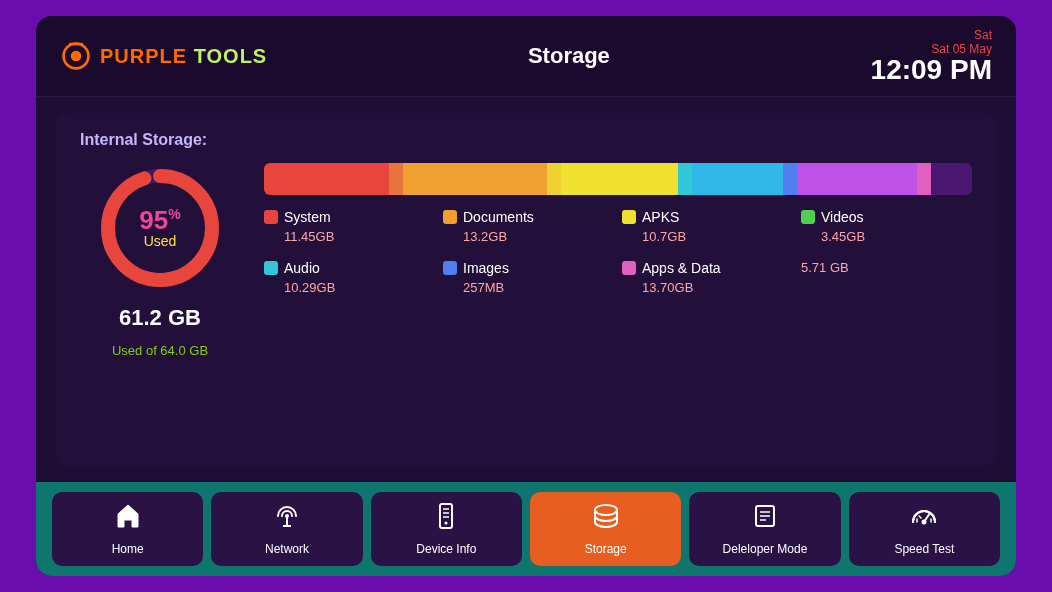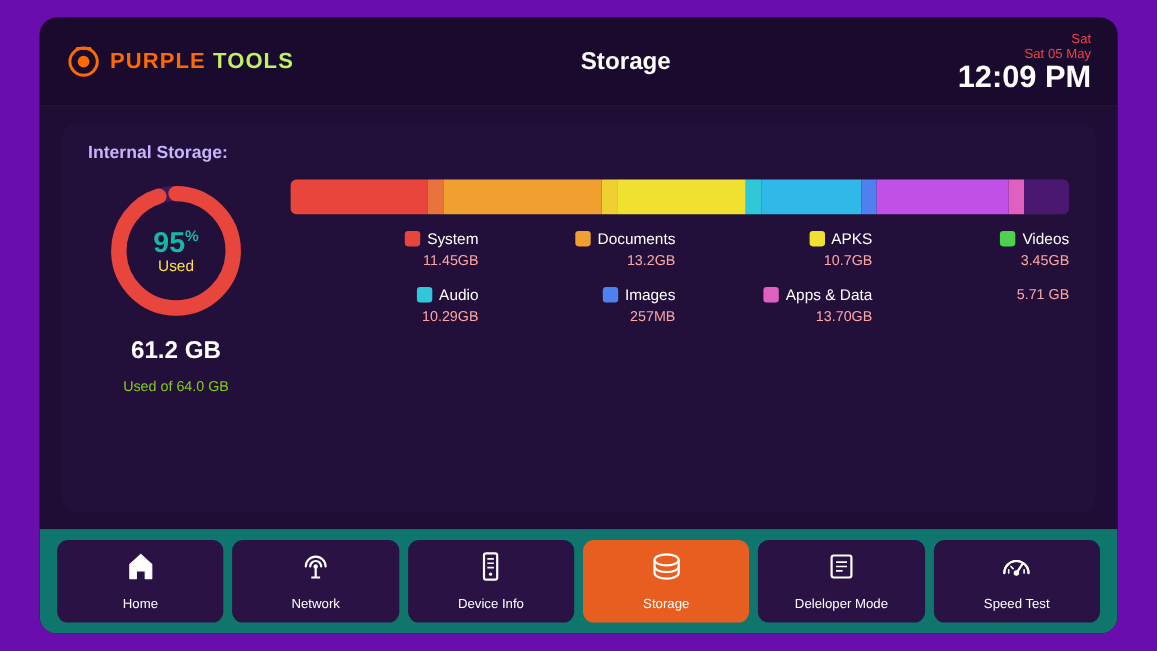--- a/index.html
+++ b/index.html
@@ -139,21 +139,21 @@
       position: absolute;
       top: 50%;
       left: 50%;
       transform: translate(-50%, -50%);
       text-align: center;
     }
 
     .donut-percent {
       font-size: 26px;
       font-weight: 700;
-      color: #14b8a6;
+      color: #ec4899;
       line-height: 1;
     }
 
     .donut-percent sup {
       font-size: 14px;
     }
 
     .donut-used-label {
       font-size: 14px;
       color: #fde047;
@@ -197,21 +197,20 @@
     .legend-grid {
       display: grid;
       grid-template-columns: repeat(4, 1fr);
       gap: 16px 8px;
     }
 
     .legend-item {
       display: flex;
       flex-direction: column;
       gap: 4px;
-      align-items: flex-end;
     }
 
     .legend-title {
       display: flex;
       align-items: center;
       gap: 6px;
       font-size: 14px;
       color: white;
       font-weight: 500;
     }

